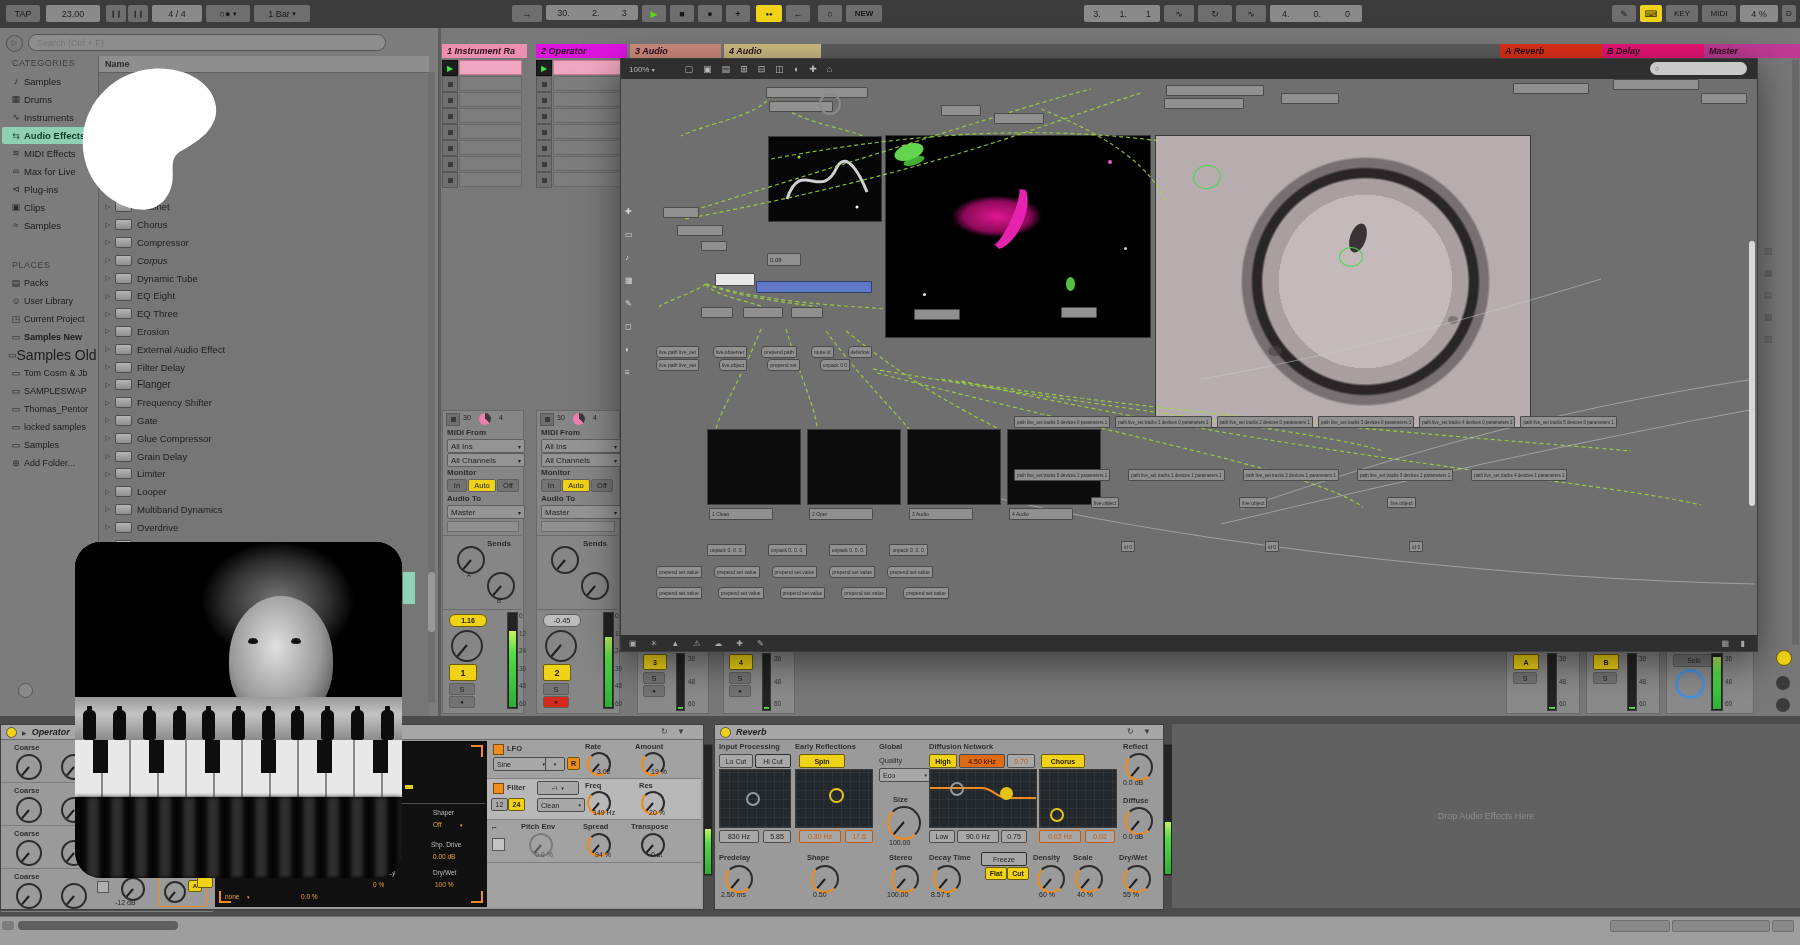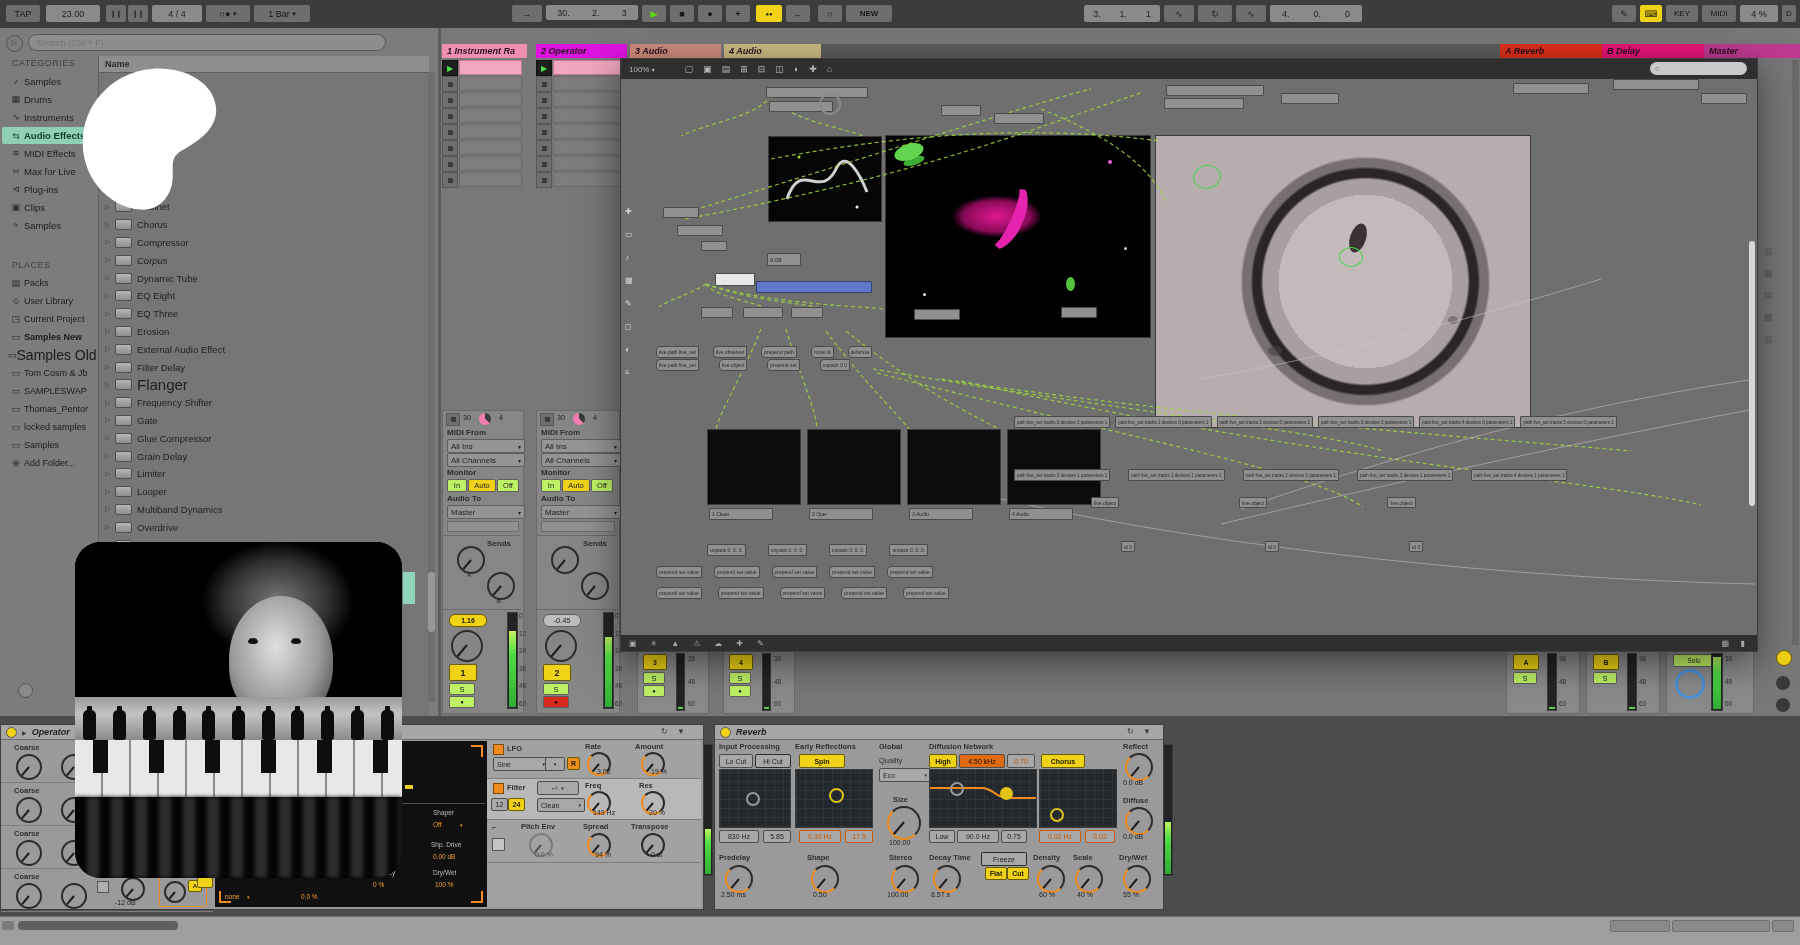--- a/index.html
+++ b/index.html
@@ -9,21 +9,21 @@
 .tfield{background:#8a8a8a;color:#222;border-radius:2px;display:flex;align-items:center;justify-content:center;font-size:9px;}
 .seg{display:flex;align-items:center;justify-content:space-around;width:100%;}
 .cat-icon{width:16px;text-align:center;font-size:9px;color:#2a2a2a;}
 .cat-label{font-size:9.5px;color:#1b1b1b;white-space:nowrap;}
 .list-item{display:flex;align-items:center;height:18px;}
 .dev-ico{width:15px;height:9px;background:linear-gradient(#b5b5b5,#8e8e8e);border:1px solid #4e4e4e;border-radius:2px;margin-right:5px;}
 .hdr{font-size:9px;color:#3d3d3d;letter-spacing:.5px;}
 .thead{font-style:italic;font-weight:bold;font-size:9px;color:#2a1020;display:flex;align-items:center;padding-left:5px;overflow:hidden;white-space:nowrap;}
 .mfield{background:#949494;border:1px solid #5f5f5f;border-radius:2px;display:flex;align-items:center;justify-content:space-between;padding:0 3px;font-size:8px;color:#222;overflow:hidden;white-space:nowrap;}
 .mlabel{font-size:8px;font-weight:bold;color:#2d2d2d;}
-.mbtn{background:#bef264;border:1px solid #5f5f5f;border-radius:2px;display:flex;align-items:center;justify-content:center;font-size:7.5px;color:#222;}
+.mbtn{background:#737373;border:1px solid #5f5f5f;border-radius:2px;display:flex;align-items:center;justify-content:center;font-size:7.5px;color:#222;}
 .yellow{background:#f0d216 !important;}
 .meter{background:#232323;border:1px solid #3c3c3c;position:absolute;}
 .meter>i{position:absolute;bottom:1px;left:1px;right:1px;background:linear-gradient(#c2f45e,#52dc46 30%,#2fae34);}
 .scale{display:flex;flex-direction:column;justify-content:space-between;font-size:6.5px;color:#333;}
 .knob{position:absolute;border-radius:50%;border:2.5px solid #2c2c2c;background:transparent;}
 .knob:after{content:"";position:absolute;left:50%;top:48%;width:2px;height:52%;background:#1d1d1d;transform-origin:top center;transform:translate(-50%,0) rotate(40deg);}
 .knob.o{border-left-color:#f08b1e;border-bottom-color:#f08b1e;}
 .knob.g{border-color:#7d7d7d;}
 .knob.g:after{background:#555;}
 .dlabel{font-size:7.5px;font-weight:bold;color:#2f2f2f;white-space:nowrap;}
@@ -69,21 +69,21 @@
           <span>3</span>
         </div>
     </div>
     <div class="a tbtn" style="left:642px;top:5px;width:24px;height:17px;color:#55e00e;">▶</div>
     <div class="a tbtn" style="left:670px;top:5px;width:24px;height:17px;">■</div>
     <div class="a tbtn" style="left:698px;top:5px;width:24px;height:17px;">●</div>
     <div class="a tbtn" style="left:726px;top:5px;width:24px;height:17px;font-weight:bold;">+</div>
     <div class="a tbtn yellow" style="left:756px;top:5px;width:26px;height:17px;font-size:6px;color:#262000;">●●</div>
     <div class="a tbtn" style="left:786px;top:5px;width:24px;height:17px;">←</div>
     <div class="a tbtn" style="left:818px;top:5px;width:24px;height:17px;">○</div>
-    <div class="a tbtn" style="left:846px;top:5px;width:46px;height:17px;font-size:8px;font-weight:bold;">NEW</div>
+    <div class="a tbtn" style="left:846px;top:5px;width:36px;height:17px;font-size:8px;font-weight:bold;">NEW</div>
     <div class="a tfield" style="left:1084px;top:5px;width:76px;height:17px;">
       <div class="seg">
           <span>3.</span>
           <span>1.</span>
           <span>1</span>
         </div>
     </div>
     <div class="a tbtn" style="left:1164px;top:5px;width:30px;height:17px;">∿</div>
     <div class="a tbtn" style="left:1198px;top:5px;width:34px;height:17px;">↻</div>
     <div class="a tbtn" style="left:1236px;top:5px;width:30px;height:17px;">∿</div>
@@ -249,21 +249,21 @@
           <span style="font-size:9.5px;">External Audio Effect</span>
         </div>
           <div class="list-item" style="padding-left:6px;height:17.8px;">
           <span style="font-size:7px;color:#3c3c3c;width:10px;">▷</span>
           <span class="dev-ico"></span>
           <span style="font-size:9.5px;">Filter Delay</span>
         </div>
           <div class="list-item" style="padding-left:6px;height:17.8px;">
           <span style="font-size:7px;color:#3c3c3c;width:10px;">▷</span>
           <span class="dev-ico"></span>
-          <span style="font-size:15px;">Flanger</span>
+          <span style="font-size:10px;">Flanger</span>
         </div>
           <div class="list-item" style="padding-left:6px;height:17.8px;">
           <span style="font-size:7px;color:#3c3c3c;width:10px;">▷</span>
           <span class="dev-ico"></span>
           <span style="font-size:9.5px;">Frequency Shifter</span>
         </div>
           <div class="list-item" style="padding-left:6px;height:17.8px;">
           <span style="font-size:7px;color:#3c3c3c;width:10px;">▷</span>
           <span class="dev-ico"></span>
           <span style="font-size:9.5px;">Gate</span>
@@ -1050,20 +1050,23 @@
       <div class="knob o" style="left:410px;top:82px;width:24px;height:24px;"></div>
       <span class="dval" style="position:absolute;left:408px;top:108px;">0.0 dB</span>
       <span class="dlabel" style="position:absolute;left:404px;top:128px;">Dry/Wet</span>
       <div class="knob o" style="left:408px;top:140px;width:24px;height:24px;"></div>
       <span class="dval" style="position:absolute;left:408px;top:166px;">55 %</span>
     </div>
     <div class="a meter" style="left:1163px;top:28px;width:8px;height:130px;">
         <i style="height:40%;"></i>
       </div>
 
+    <div class="a" style="left:1172px;top:8px;width:628px;height:184px;background:#616161;display:flex;align-items:center;justify-content:center;">
+      <span style="color:#8e8e8e;font-size:9px;">Drop Audio Effects Here</span>
+    </div>
   </div>
 
   <div class="a" style="left:0;top:916px;width:1800px;height:29px;background:#9e9e9e;border-top:1px solid #6b6b6b;z-index:8;">
     <div class="a" style="left:2px;top:4px;width:12px;height:9px;background:#7c7c7c;border-radius:2px;"></div>
     <div class="a" style="left:18px;top:4px;width:160px;height:9px;background:#5f5f5f;border-radius:4px;"></div>
     <div class="a" style="left:1610px;top:3px;width:58px;height:10px;background:#8a8a8a;border:1px solid #6f6f6f;border-radius:2px;"></div>
     <div class="a" style="left:1672px;top:3px;width:96px;height:10px;background:#8a8a8a;border:1px solid #6f6f6f;border-radius:2px;"></div>
     <div class="a" style="left:1772px;top:3px;width:20px;height:10px;background:#8a8a8a;border:1px solid #6f6f6f;border-radius:2px;"></div>
   </div>
 

